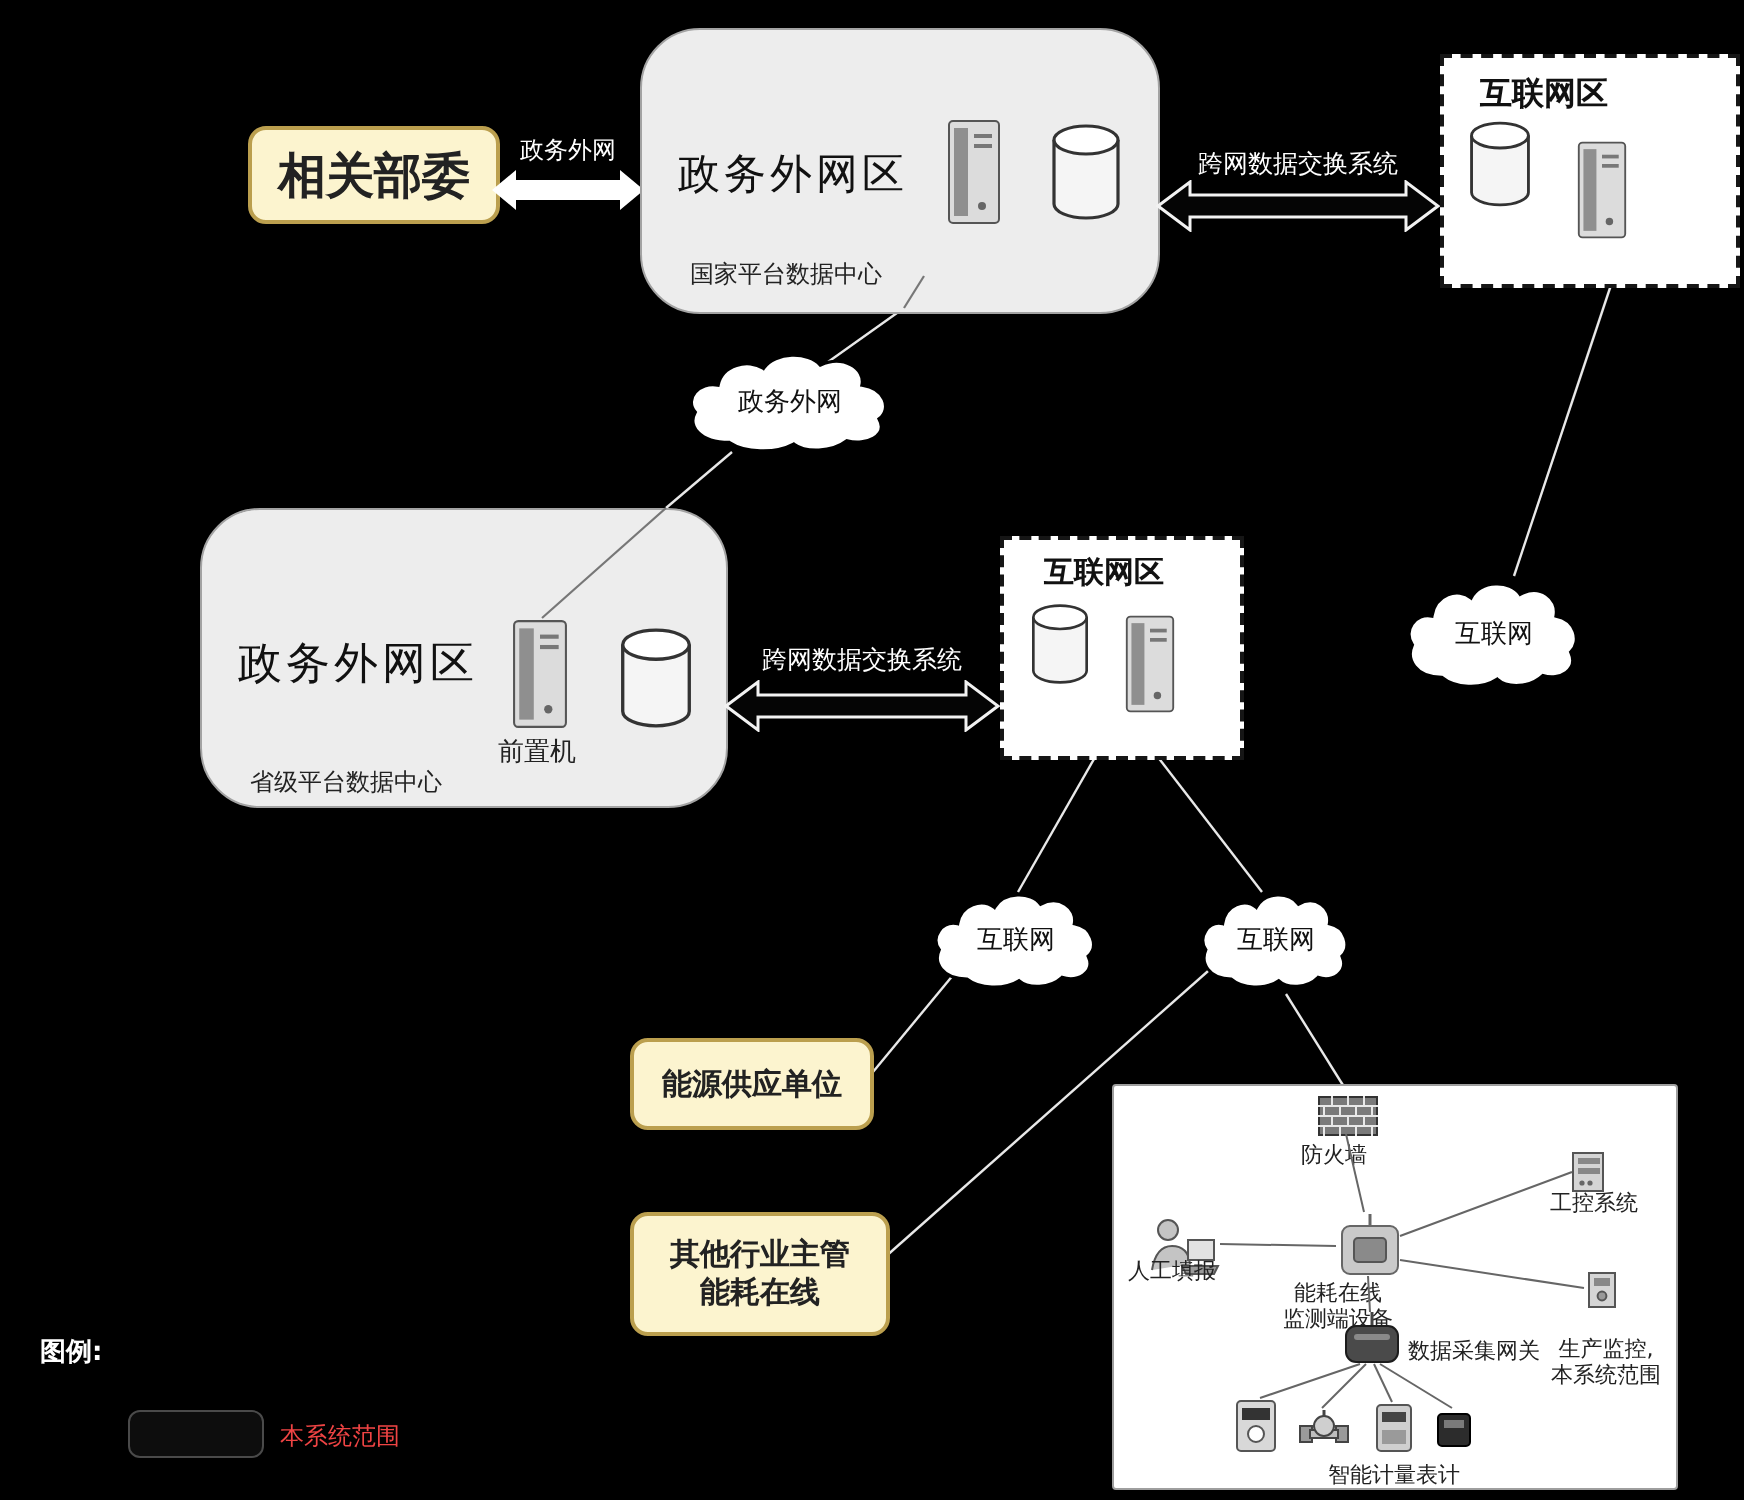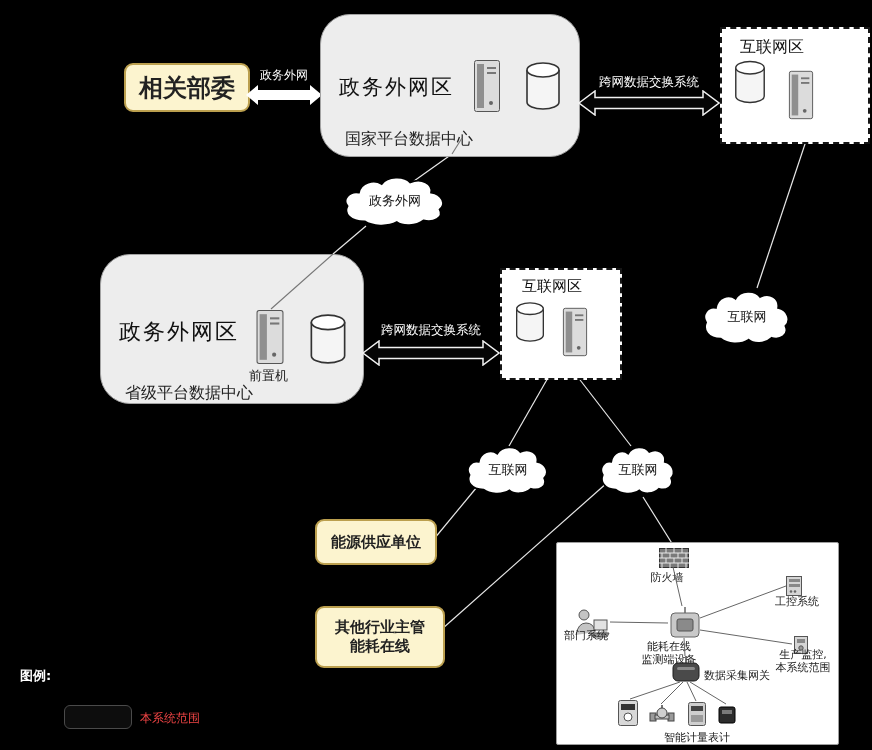--- a/index.html
+++ b/index.html
@@ -2,23 +2,23 @@
 <html><head>
 <meta charset="utf-8">
 <style>
   html,body{margin:0;padding:0;background:#000;}
   body{font-family:"DejaVu Sans","Liberation Sans",sans-serif;}
   #canvas{position:relative;width:872px;height:750px;background:#000;overflow:hidden;}
   .abs{position:absolute;}
   svg{display:block;}
   .zone{background:#ededed;border:1px solid #a3a3a3;border-radius:30px;}
   .zone-title{position:absolute;font-weight:normal;color:#111;letter-spacing:2px;white-space:nowrap;}
-  .zone-caption{position:absolute;font-size:16px;color:#222;white-space:nowrap;}
+  .zone-caption{position:absolute;font-size:12px;color:#222;white-space:nowrap;}
   .dashbox{background:#fff;border:2px dashed #161616;}
-  .dash-title{position:absolute;font-weight:normal;color:#111;white-space:nowrap;}
+  .dash-title{position:absolute;font-weight:bold;color:#111;white-space:nowrap;}
   .hl{background:#fcf4cf;border:2px solid #bb9f4e;border-radius:9px;display:flex;align-items:center;justify-content:center;text-align:center;font-weight:bold;color:#222;line-height:1.25;}
   .wlabel{color:#fff;text-align:center;white-space:nowrap;}
   .cloud-label{position:absolute;left:0;top:0;right:0;bottom:0;display:flex;align-items:center;justify-content:center;font-size:13px;color:#111;}
   .entbox{background:#fff;border:1px solid #9e9e9e;border-radius:2px;}
   .ent-label{position:absolute;font-size:11px;color:#222;text-align:center;line-height:13px;white-space:nowrap;}
   .legend-title{color:#fff;font-weight:bold;font-size:13px;}
   .legend-scope{color:#ef4444;font-size:12px;}
   .legend-swatch{border:1.5px solid #4a4a4a;background:#0d0d0d;border-radius:6px;}
 </style>
 </head>
@@ -164,21 +164,21 @@
       <path d="M0 5 H30 M0 10 H30 M0 15 H30 M7 0 V5 M15 0 V5 M23 0 V5 M3 5 V10 M11 5 V10 M19 5 V10 M27 5 V10 M7 10 V15 M15 10 V15 M23 10 V15 M3 15 V20 M11 15 V20 M19 15 V20 M27 15 V20" stroke="#e8e8e8" stroke-width="1" fill="none"></path>
     </svg>
     <div class="ent-label" style="left:82px;top:28px;width:56px">防火墙</div>
 
     <svg class="abs" style="left:14px;top:64px" width="40" height="32" viewBox="0 0 40 32">
       <circle cx="13" cy="8" r="5" fill="#c4c4c4" stroke="#555"></circle>
       <path d="M5 28 q2 -12 10 -12 q8 0 9 9" fill="#c4c4c4" stroke="#555"></path>
       <rect x="23" y="13" width="13" height="10" fill="#e2e2e2" stroke="#555"></rect>
       <path d="M20 26 h18 l-2 4 h-14 z" fill="#9a9a9a" stroke="#555"></path>
     </svg>
-    <div class="ent-label" style="left:0px;top:86px;width:58px">部门系统</div>
+    <div class="ent-label" style="left:0px;top:86px;width:58px">人工填报</div>
 
     <svg class="abs" style="left:112px;top:64px" width="32" height="32" viewBox="0 0 32 32">
       <line x1="16" y1="0" x2="16" y2="6" stroke="#666" stroke-width="1.5"></line>
       <rect x="2" y="6" width="28" height="24" rx="4" fill="#c9c9c9" stroke="#666"></rect>
       <rect x="8" y="12" width="16" height="12" rx="2" fill="#8a8a8a" stroke="#555"></rect>
     </svg>
     <div class="ent-label" style="left:64px;top:97px;width:96px">
       <div>能耗在线</div>
       <div>监测端设备</div>
     </div>
@@ -190,21 +190,21 @@
       <circle cx="6" cy="16.5" r="1.3" fill="#666"></circle>
         <circle cx="10" cy="16.5" r="1.3" fill="#666"></circle>
     </svg>
     <div class="ent-label" style="left:212px;top:52px;width:56px">工控系统</div>
 
     <svg class="abs" style="left:236px;top:92px" width="16" height="20" viewBox="0 0 16 20">
       <rect x="1.5" y="1.5" width="13" height="17" fill="#d5d5d5" stroke="#555"></rect>
       <rect x="4" y="4" width="8" height="4" fill="#888"></rect>
         <circle cx="8" cy="13" r="2.2" fill="#999" stroke="#555"></circle>
     </svg>
-    <div class="ent-label" style="left:208px;top:105px;width:76px">
+    <div class="ent-label" style="left:208px;top:125px;width:76px">
       <div>生产监控,</div>
       <div>本系统范围</div>
     </div>
 
     <svg class="abs" style="left:114px;top:112px" width="30" height="30" viewBox="0 0 30 30">
       <line x1="15" y1="1" x2="15" y2="8" stroke="#444" stroke-width="1.5"></line>
       <rect x="2" y="8" width="26" height="18" rx="5" fill="#4a4a4a" stroke="#1c1c1c"></rect>
       <rect x="6" y="12" width="18" height="3" rx="1.5" fill="#8a8a8a"></rect>
     </svg>
     <div class="ent-label" style="left:144px;top:126px;width:72px">数据采集网关</div>

